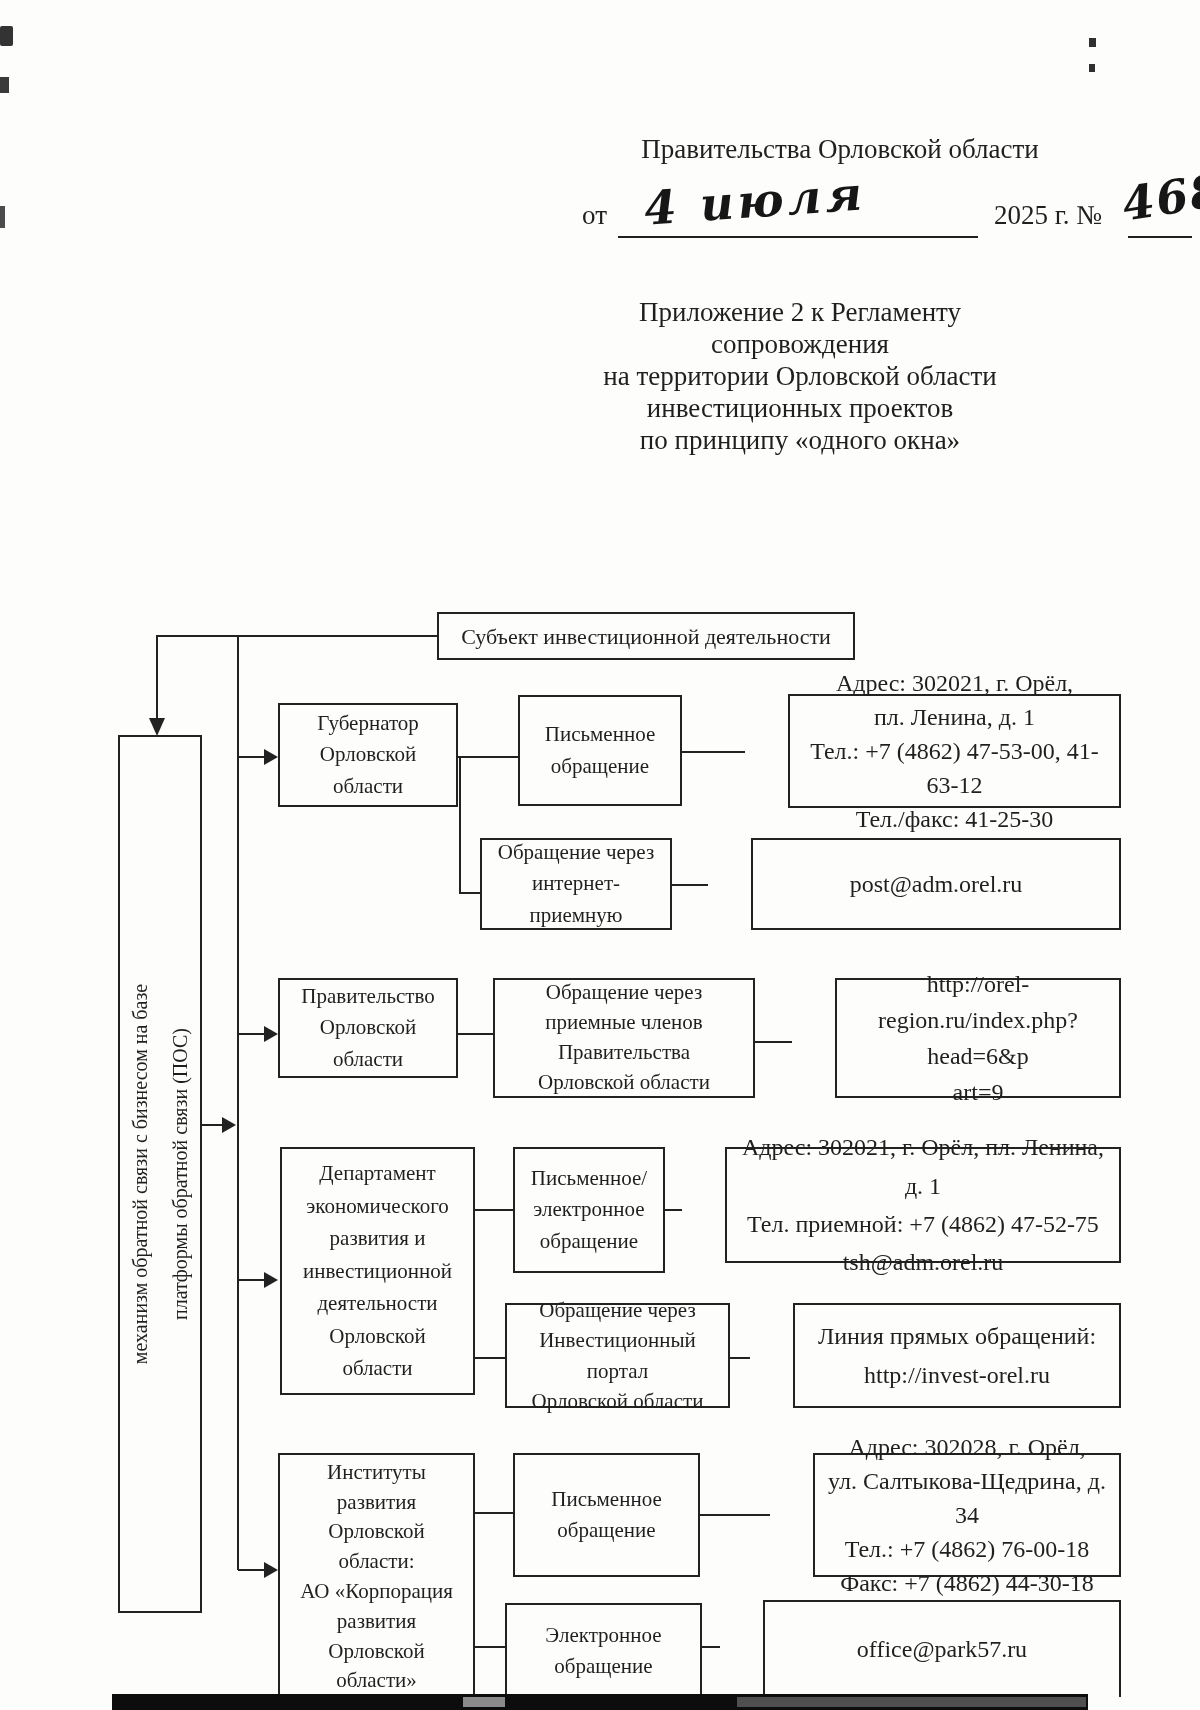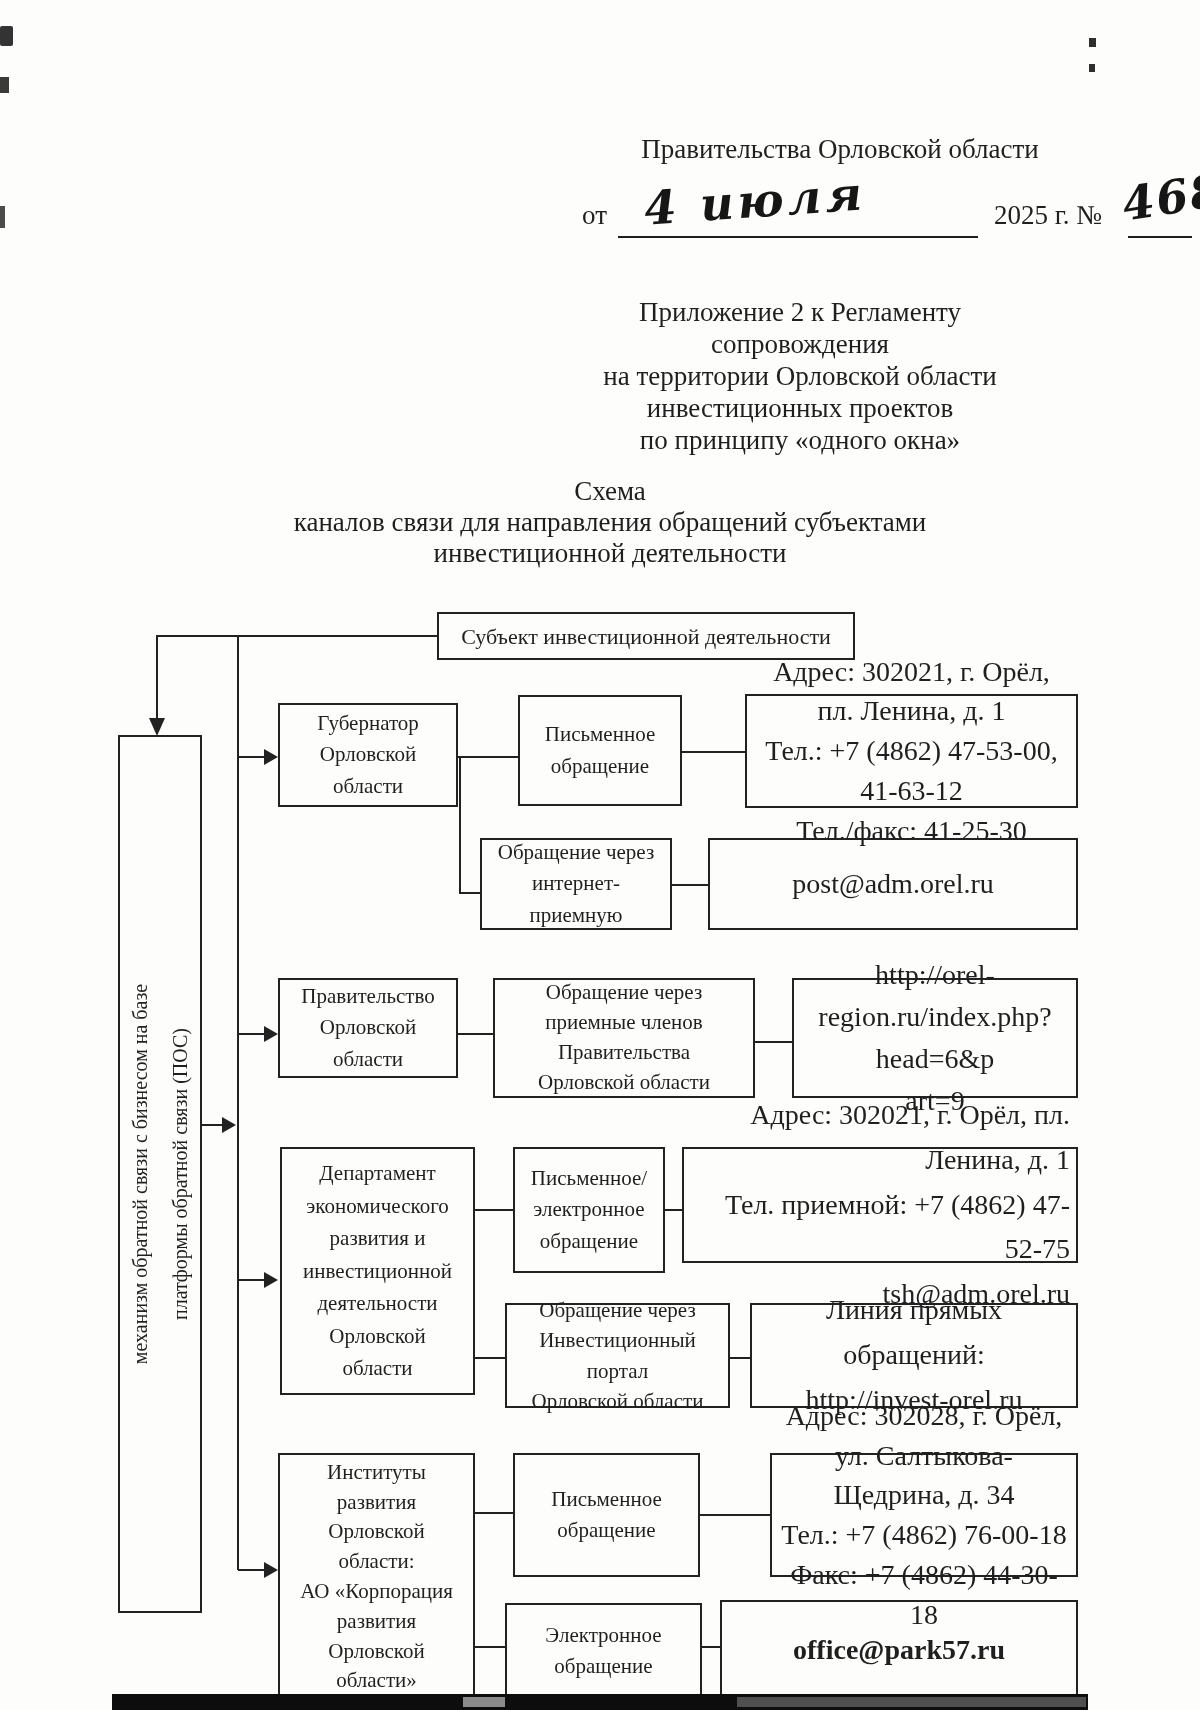--- a/index.html
+++ b/index.html
@@ -11,21 +11,21 @@
   }
   .abs{position:absolute;}
   .txt{white-space:pre-line;}
   .center{text-align:center;}
   .box{
     position:absolute; border:2px solid #222; background:transparent;
     display:flex; align-items:center; justify-content:center;
     text-align:center; white-space:pre-line;
     font-size:21px; line-height:1.5; padding:4px 6px; box-sizing:border-box;
   }
-  .contact{font-size:28px; line-height:1.42;}
+  .contact{font-size:24px; line-height:1.42;margin-left:43px;}
   .tight{line-height:1.42;}
   .hw{
     font-family:"DejaVu Serif","Liberation Serif",serif;
     font-style:italic; font-weight:bold; color:#161616;
   }
   .rule{position:absolute; background:#1f1f1f; height:2px;}
   .artifact{position:absolute; background:#333;}
   svg{display:block;}
 </style>
 </head>
@@ -51,23 +51,20 @@
     <div class="rule" style="left:546px;top:40px;width:64px;"></div>
     <span class="abs hw" style="left:540px;top:-26px;font-size:46px;transform:rotate(-9deg);letter-spacing:2px;">468</span>
   </div>
 
   <div class="abs center txt" style="left:560px;top:296px;width:480px;font-size:27px;line-height:32px;">Приложение 2 к Регламенту
 сопровождения
 на территории Орловской области
 инвестиционных проектов
 по принципу «одного окна»</div>
 
-  <div class="abs center txt" style="left:110px;top:476px;width:1000px;font-size:27px;line-height:31px;">Схема
-каналов связи для направления обращений субъектами
-инвестиционной деятельности</div>
 
   <svg class="abs" style="left:0;top:0;" width="1200" height="1710" viewBox="0 0 1200 1710" fill="none" stroke="#222" stroke-width="2">
     <path d="M437 636 H157 V723"></path>
     <polygon points="149,718 165,718 157,736" fill="#222" stroke="none"></polygon>
     <path d="M238 636 V1570"></path>
     <path d="M238 757 H266"></path>
     <polygon points="264,749 264,765 278,757" fill="#222" stroke="none"></polygon>
     <path d="M238 1034 H266"></path>
     <polygon points="264,1026 264,1042 278,1034" fill="#222" stroke="none"></polygon>
     <path d="M238 1280 H266"></path>
@@ -127,21 +124,21 @@
   <div class="box tight" style="left:280px;top:1147px;width:195px;height:248px;line-height:1.55;">Департамент
 экономического
 развития и
 инвестиционной
 деятельности
 Орловской
 области</div>
   <div class="box" style="left:513px;top:1147px;width:152px;height:126px;text-align:center;">Письменное/
 электронное
 обращение</div>
-  <div class="box contact" style="left:682px;top:1147px;width:396px;height:116px;line-height:1.6;text-align:right;">Адрес: 302021, г. Орёл, пл. Ленина, д. 1
+  <div class="box contact" style="left:682px;top:1147px;width:396px;height:116px;line-height:1.6;">Адрес: 302021, г. Орёл, пл. Ленина, д. 1
 Тел. приемной: +7 (4862) 47-52-75
 tsh@adm.orel.ru</div>
   <div class="box" style="left:505px;top:1303px;width:225px;height:105px;line-height:1.45;">Обращение через
 Инвестиционный портал
 Орловской области</div>
   <div class="box contact" style="left:750px;top:1303px;width:328px;height:105px;line-height:1.6;">Линия прямых обращений:
 http://invest-orel.ru</div>
 
   <div class="box tight" style="left:278px;top:1453px;width:197px;height:246px;line-height:1.42;border-bottom:none;">Институты
 развития
@@ -152,19 +149,19 @@
 Орловской
 области»</div>
   <div class="box" style="left:513px;top:1453px;width:187px;height:124px;">Письменное
 обращение</div>
   <div class="box contact" style="left:770px;top:1453px;width:308px;height:124px;">Адрес: 302028, г. Орёл,
 ул. Салтыкова-Щедрина, д. 34
 Тел.: +7 (4862) 76-00-18
 Факс: +7 (4862) 44-30-18</div>
   <div class="box" style="left:505px;top:1603px;width:197px;height:94px;border-bottom:none;">Электронное
 обращение</div>
-  <div class="box contact" style="left:720px;top:1600px;width:358px;height:97px;border-bottom:none;font-weight:bold;">office@park57.ru</div>
+  <div class="box contact" style="left:720px;top:1600px;width:358px;height:97px;border-bottom:none;">office@park57.ru</div>
 
   <div class="abs" style="left:112px;top:1694px;width:976px;height:16px;background:#0d0d0d;"></div>
   <div class="abs" style="left:737px;top:1697px;width:349px;height:10px;background:#4f4f4f;"></div>
   <div class="abs" style="left:463px;top:1697px;width:42px;height:10px;background:#8a8a8a;"></div>
 
 </div>
 
 </body></html>

